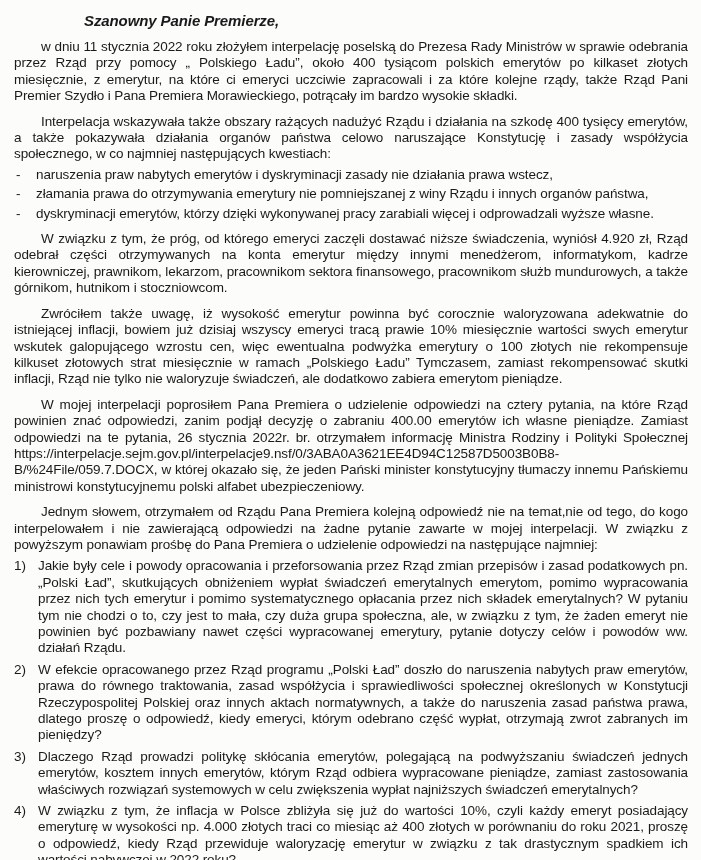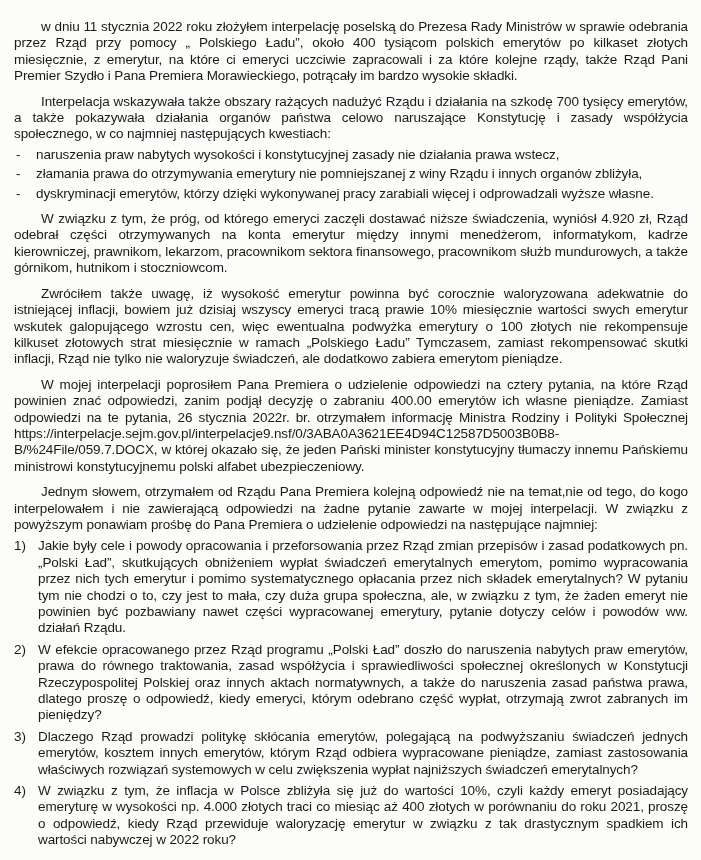--- a/index.html
+++ b/index.html
@@ -61,33 +61,34 @@
   .q-text {
     flex: 1;
     text-align: justify;
   }
 </style>
 </head>
 <body>
 
 <div class="page">
 
+  <div class="salutation">Szanowny Panie Premierze,</div>
 
   <p class="para">w dniu 11 stycznia 2022 roku złożyłem interpelację poselską do Prezesa Rady Ministrów w sprawie odebrania przez Rząd przy pomocy „ Polskiego Ładu”, około 400 tysiącom polskich emerytów po kilkaset złotych miesięcznie, z emerytur, na które ci emeryci uczciwie zapracowali i za które kolejne rządy, także Rząd Pani Premier Szydło i Pana Premiera Morawieckiego, potrącały im bardzo wysokie składki.</p>
 
-  <p class="para">Interpelacja wskazywała także obszary rażących nadużyć Rządu i działania na szkodę 700 tysięcy emerytów, a także pokazywała działania organów państwa celowo naruszające Konstytucję i zasady współżycia społecznego, w co najmniej następujących kwestiach:</p>
+  <p class="para">Interpelacja wskazywała także obszary rażących nadużyć Rządu i działania na szkodę 400 tysięcy emerytów, a także pokazywała działania organów państwa celowo naruszające Konstytucję i zasady współżycia społecznego, w co najmniej następujących kwestiach:</p>
 
   <div class="dash-list">
     <div class="dash-item">
       <span class="dash-marker">-</span>
-      <span class="dash-text">naruszenia  praw nabytych wysokości i konstytucyjnej zasady nie działania prawa wstecz,</span>
+      <span class="dash-text">naruszenia  praw nabytych emerytów i dyskryminacji zasady nie działania prawa wstecz,</span>
     </div>
     <div class="dash-item">
       <span class="dash-marker">-</span>
-      <span class="dash-text">złamania prawa do otrzymywania emerytury nie pomniejszanej z winy Rządu i innych organów zbliżyła,</span>
+      <span class="dash-text">złamania prawa do otrzymywania emerytury nie pomniejszanej z winy Rządu i innych organów państwa,</span>
     </div>
     <div class="dash-item">
       <span class="dash-marker">-</span>
       <span class="dash-text">dyskryminacji emerytów, którzy dzięki wykonywanej pracy zarabiali więcej i odprowadzali wyższe własne.</span>
     </div>
   </div>
 
   <p class="para">W związku z tym, że próg, od którego emeryci zaczęli dostawać niższe świadczenia, wyniósł 4.920 zł, Rząd odebrał części otrzymywanych na konta emerytur między innymi menedżerom, informatykom, kadrze kierowniczej, prawnikom, lekarzom, pracownikom sektora finansowego, pracownikom służb mundurowych, a także górnikom, hutnikom i stoczniowcom.</p>
 
   <p class="para">Zwróciłem także uwagę, iż wysokość emerytur powinna być corocznie waloryzowana adekwatnie do istniejącej inflacji, bowiem już dzisiaj wszyscy emeryci tracą prawie 10% miesięcznie wartości swych emerytur wskutek galopującego wzrostu cen, więc ewentualna podwyżka emerytury o 100 złotych nie rekompensuje kilkuset złotowych strat miesięcznie w ramach „Polskiego Ładu” Tymczasem, zamiast rekompensować skutki inflacji, Rząd nie tylko nie waloryzuje świadczeń, ale dodatkowo zabiera emerytom pieniądze.</p>

